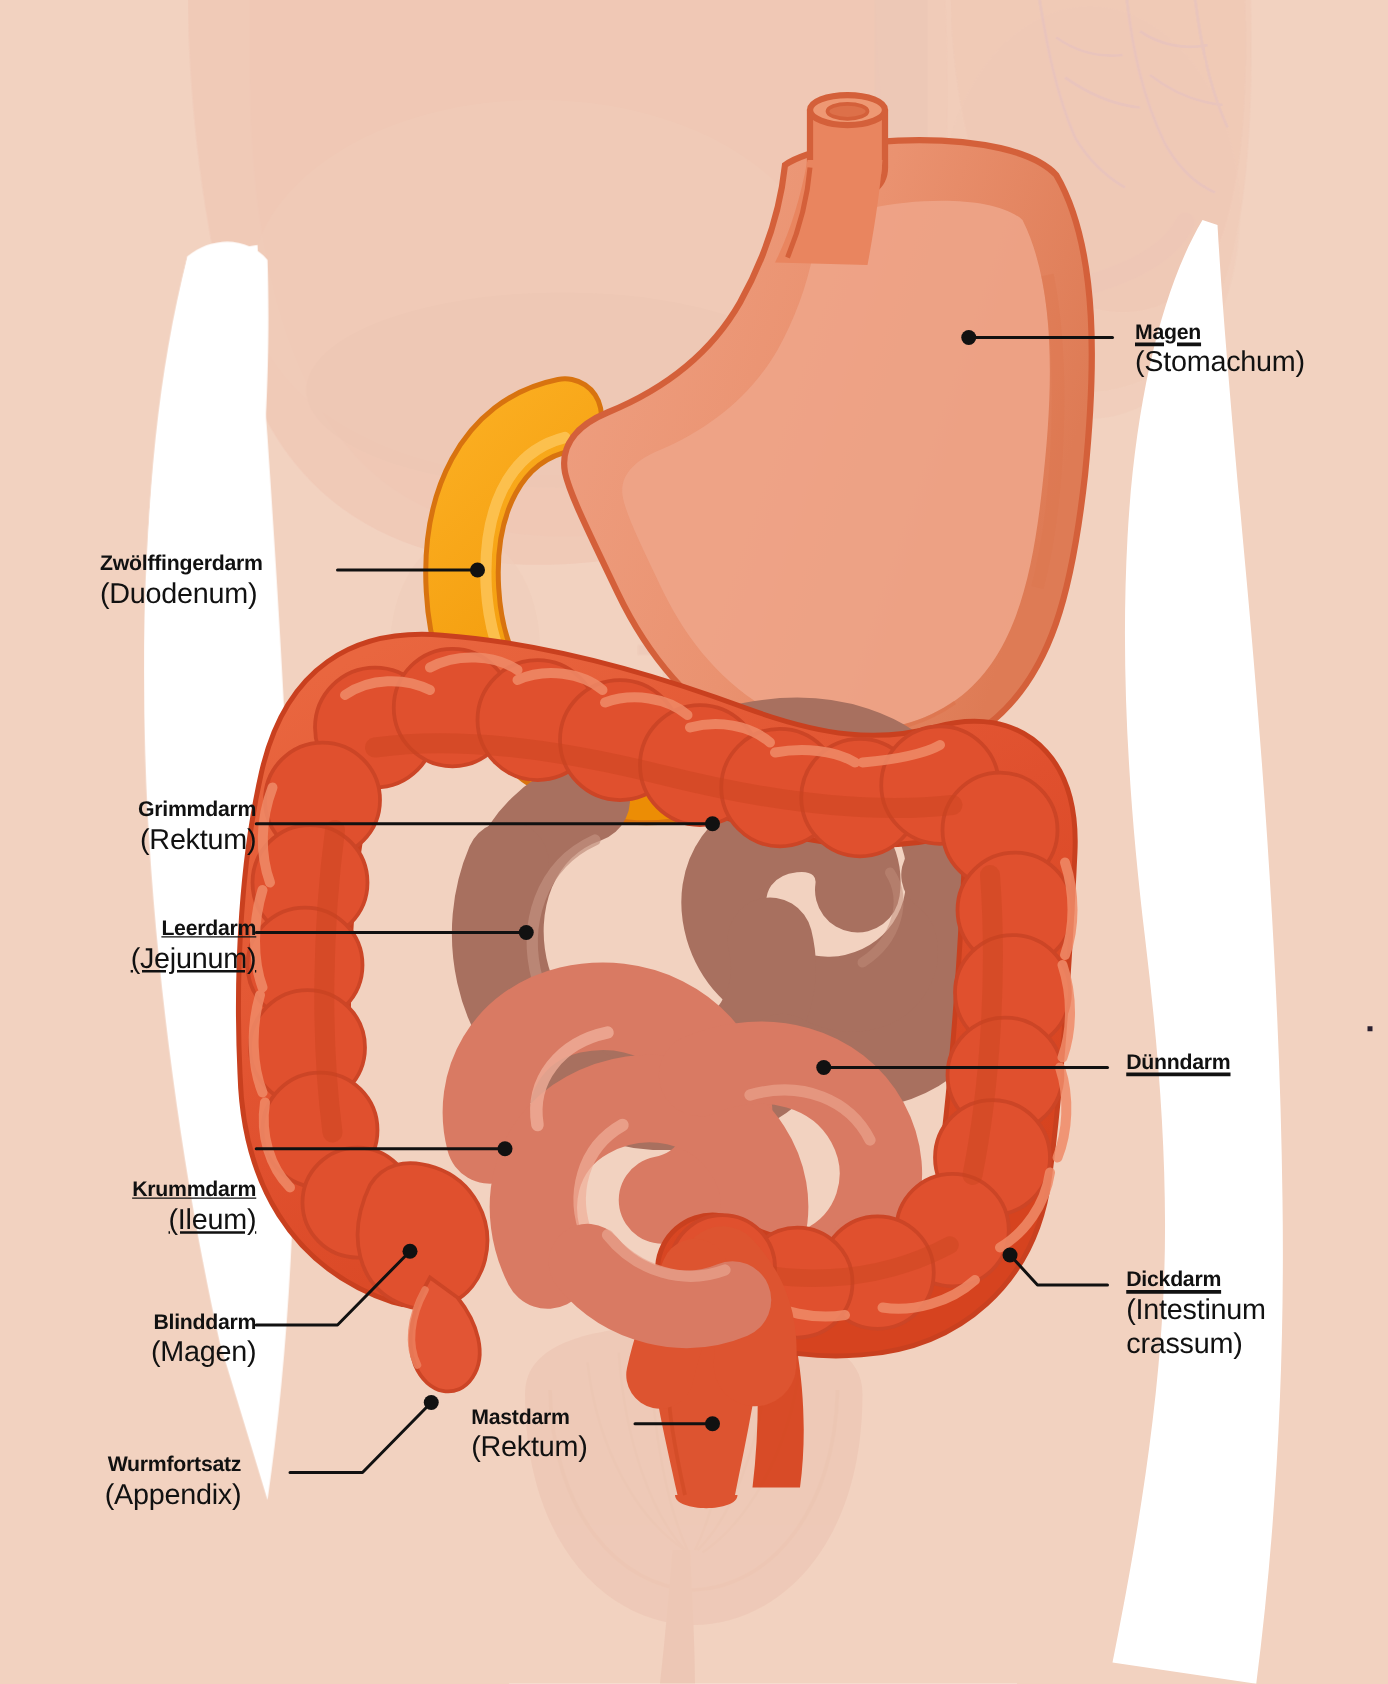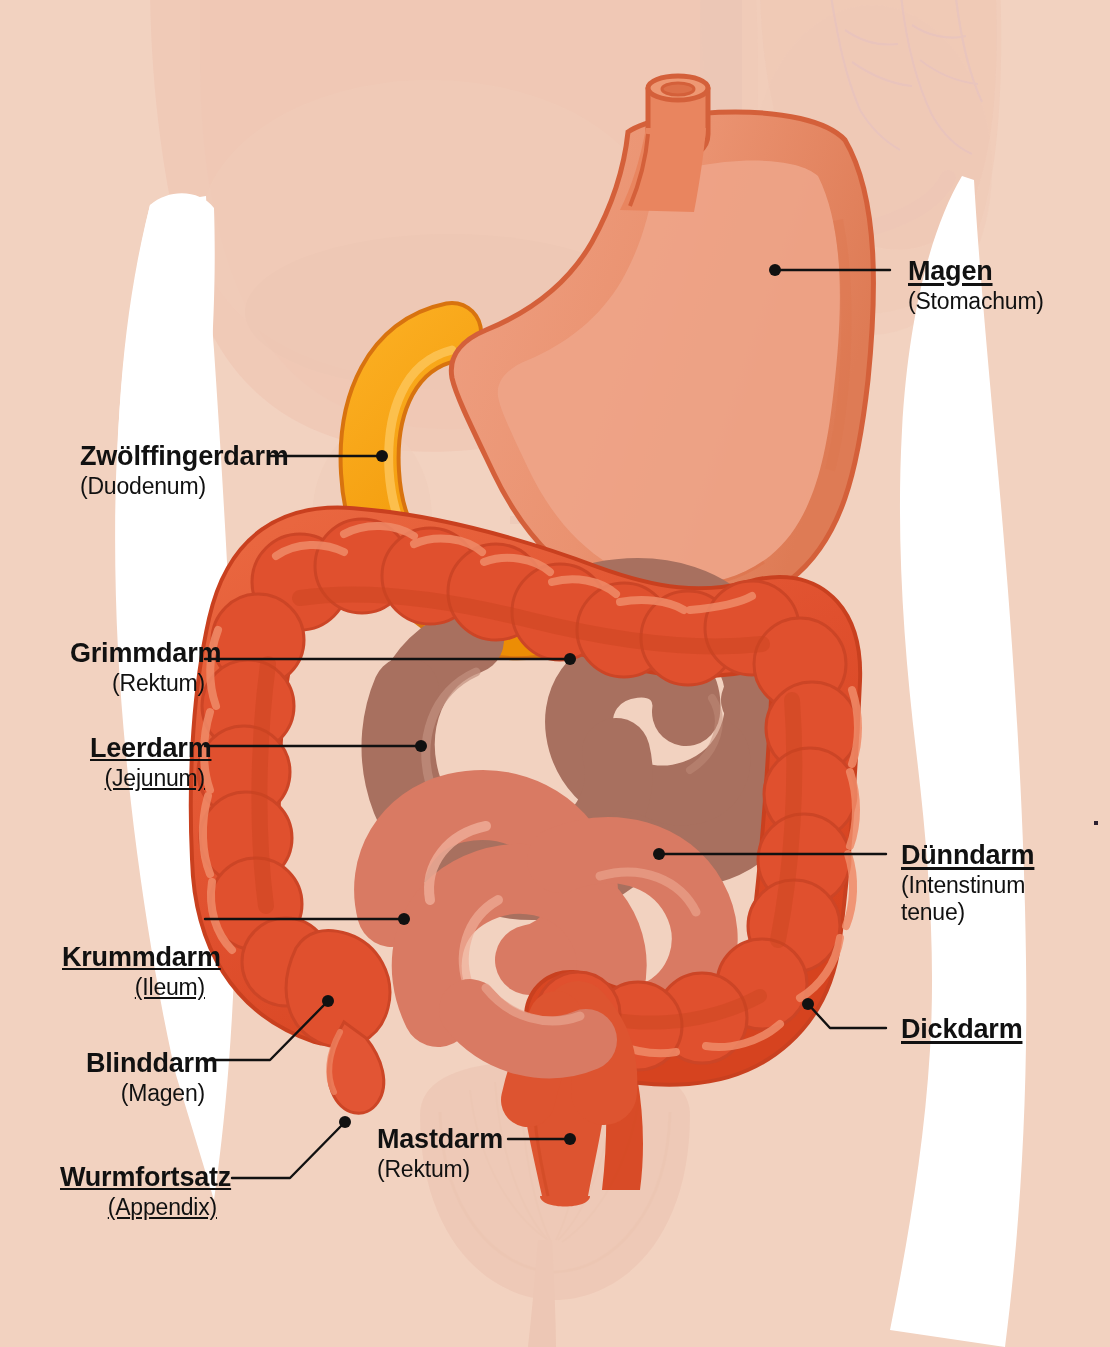--- a/index.html
+++ b/index.html
@@ -23,21 +23,21 @@
     display:block;
   }
   
   .label{
     position:absolute;
     color:#111111;
     line-height:1.18;
   }
   .label .term{
     font-weight:700;
-    font-size:27px;
+    font-size:17px;
     letter-spacing:-0.2px;
     white-space:nowrap;
     display:block;
   }
   .label .term.ul{
     text-decoration:underline;
     text-decoration-thickness:2.5px;
     text-underline-offset:3px;
   }
   .label .latin{
@@ -354,37 +354,37 @@
       <div class="label left" style="top: 638px; left: 70px; width: 135px;">
         <span class="term">Grimmdarm</span>
         <span class="latin">(Rektum)</span>
       </div>
       <div class="label left" style="top: 733px; left: 90px; width: 115px; text-decoration: underline;">
         <span class="term">Leerdarm</span>
         <span class="latin">(Jejunum)</span>
       </div>
       <div class="label right wrap" style="top: 840px; left: 901px;">
         <span class="term ul">Dünndarm</span>
-        <span class="latin">(Intenstinum tenue)</span>
       </div>
       <div class="label left" style="top: 942px; left: 62px; width: 143px; text-decoration: underline;">
         <span class="term">Krummdarm</span>
         <span class="latin">(Ileum)</span>
       </div>
       <div class="label right wrap" style="top: 1014px; left: 901px;">
         <span class="term ul">Dickdarm</span>
+        <span class="latin">(Intestinum crassum)</span>
       </div>
       <div class="label left" style="top: 1048px; left: 86px; width: 119px;">
         <span class="term">Blinddarm</span>
         <span class="latin">(Magen)</span>
       </div>
       <div class="label leftblock" style="top: 1124px; left: 377px;">
         <span class="term">Mastdarm</span>
         <span class="latin">(Rektum)</span>
       </div>
-      <div class="label left" style="top: 1162px; left: 60px; width: 157px; text-decoration: underline;">
+      <div class="label left" style="top: 1162px; left: 36px; width: 157px;">
         <span class="term">Wurmfortsatz</span>
         <span class="latin">(Appendix)</span>
       </div>
     </div>
 
   <div class="dot-artifact"></div>
 </div>
 
 </body></html>

